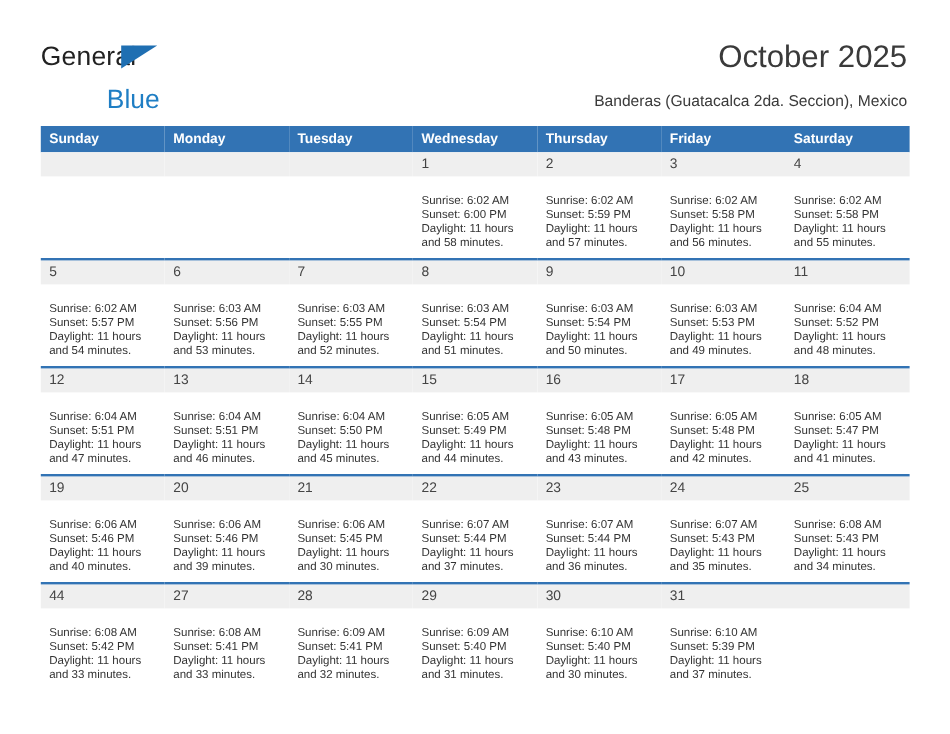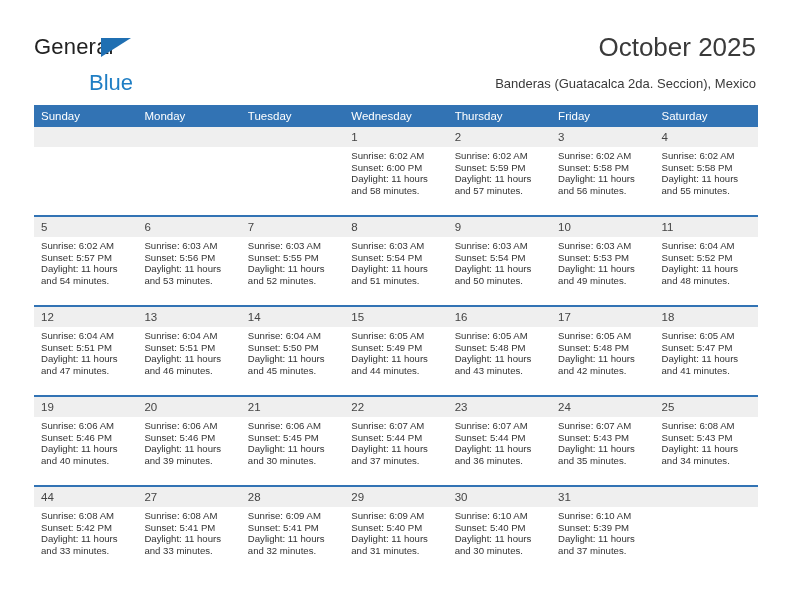--- a/index.html
+++ b/index.html
@@ -89,21 +89,21 @@
     left: 34px;
     top: 105px;
     width: 724px;
     border-collapse: collapse;
     table-layout: fixed;
   }
   .cal th {
     background: #3273b4;
     color: #ffffff;
     font-size: 11.5px;
-    font-weight: normal;
+    font-weight: bold;
     text-align: left;
     padding: 5px 0 5px 7px;
     height: 12px;
     border: none;
   }
   .cal td {
     vertical-align: top;
     padding: 0;
     border: none;
     border-bottom: 2px solid #3273b4;
@@ -118,21 +118,21 @@
     font-size: 11.5px;
     color: #444444;
     padding: 3px 0 3px 7px;
     height: 14px;
     line-height: 14px;
   }
   .daynum.empty {
     color: transparent;
   }
   .info {
-    padding: 3px 6px 0 7px;
+    padding: 15px 6px 0 7px;
     font-size: 9.6px;
     line-height: 11.6px;
     color: #333333;
   }
   .info div {
     white-space: nowrap;
   }
 </style>
 </head>
 <body>

